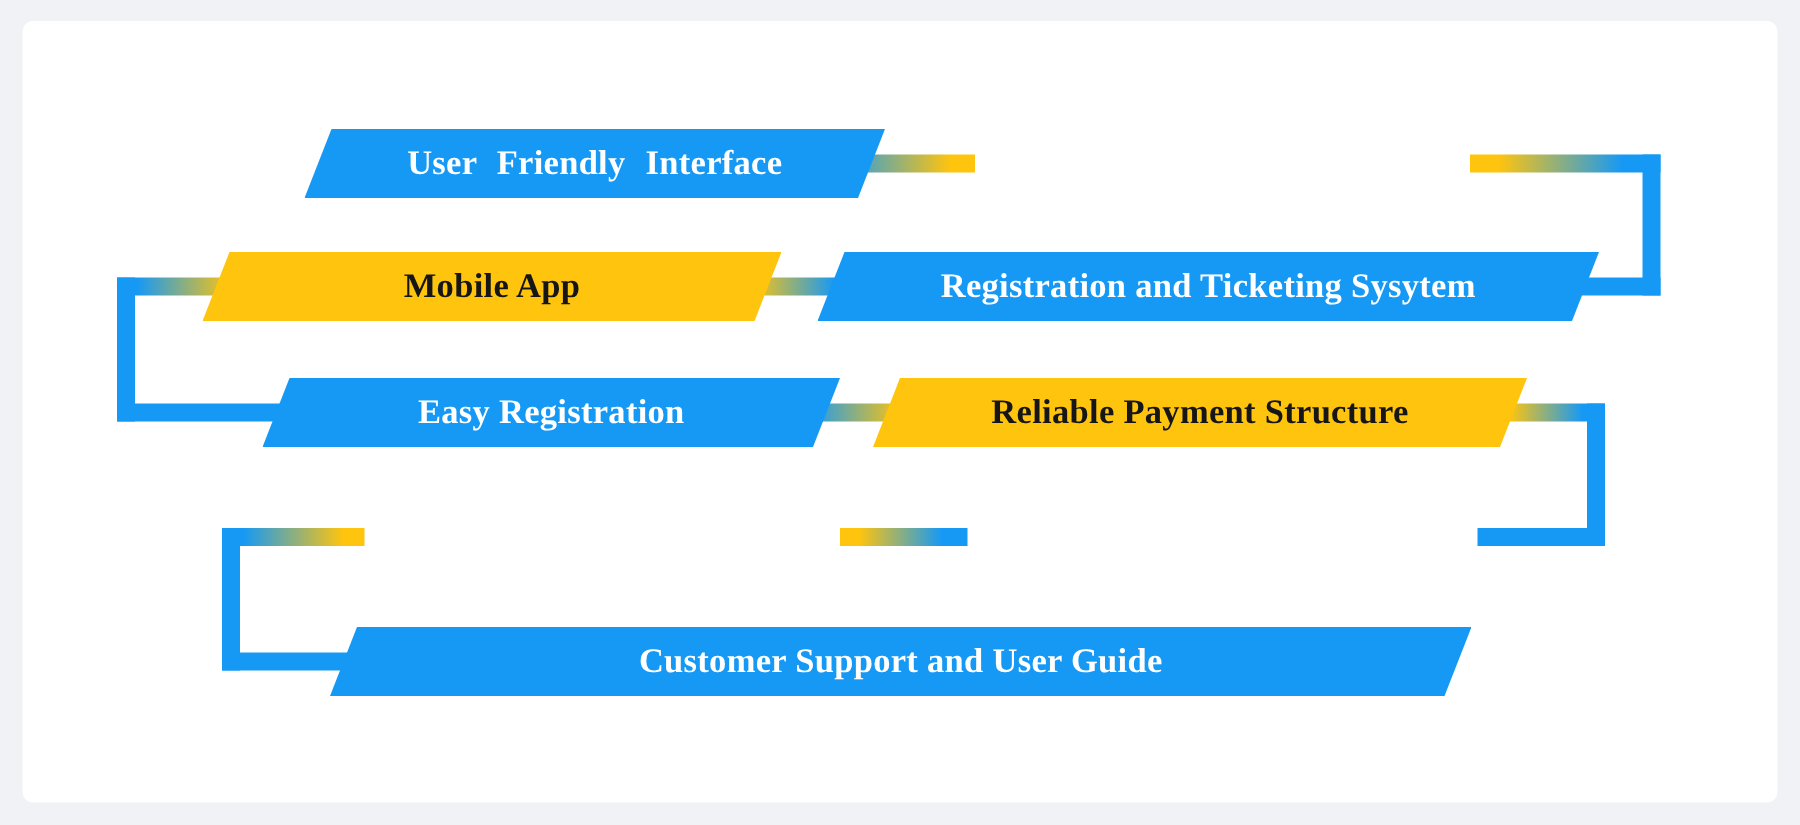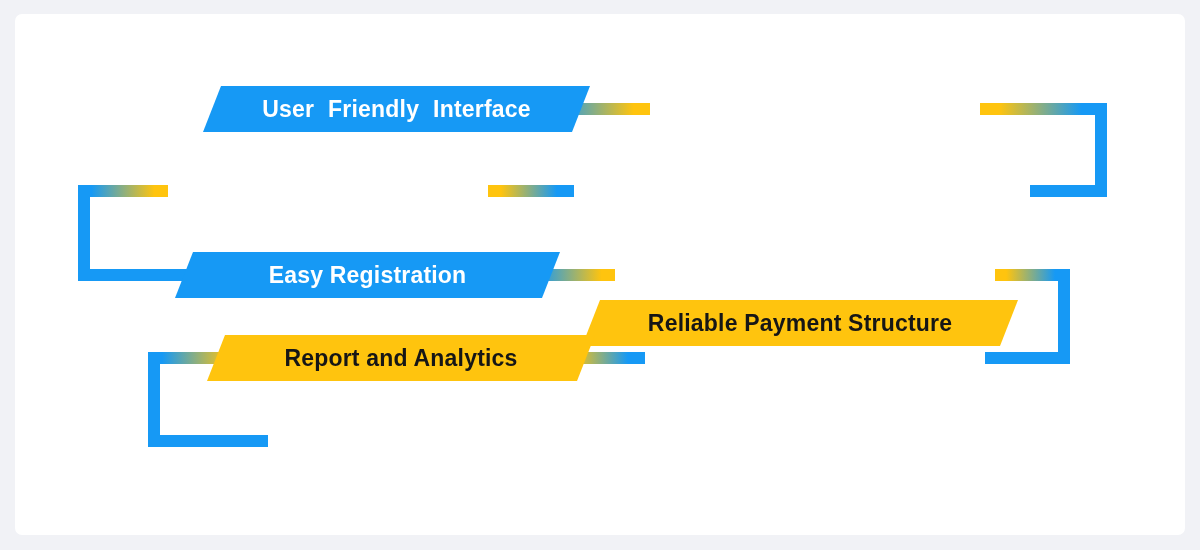--- a/index.html
+++ b/index.html
@@ -14,38 +14,38 @@
   body{
     width:1200px;height:550px;
     background:var(--background);
     font-family:"Liberation Sans", sans-serif;
     overflow:hidden;position:relative;
   }
   .card{
     position:absolute;left:15px;top:14px;width:1170px;height:521px;
     background:var(--card);border-radius:7px;
   }
-  .stage{position:absolute;left:0;top:0;width:1200px;height:550px;}
+  .stage{position:absolute;left:0;top:0;width:1200px;height:550px;font-family:Liberation Serif, serif;}
   
   .banner{
     position:absolute;height:46px;z-index:2;
     clip-path:polygon(18px 0,100% 0,calc(100% - 18px) 100%,0 100%);
     display:flex;align-items:center;justify-content:center;
     font-weight:700;font-size:23px;letter-spacing:.2px;
     white-space:nowrap;
   }
   .banner.blue{background:var(--blue);color:var(--text_on_blue);}
   .banner.yellow{background:var(--yellow);color:var(--text_on_yellow);}
   .ws{word-spacing:.32em;}
   .b1{left:203px;top:86px;width:387px;}
   .b2{left:610px;top:86px;width:385px;}
   .b3{left:135px;top:168px;width:386px;}
   .b4{left:545px;top:168px;width:521px;}
   .b5{left:175px;top:252px;width:385px;}
-  .b6{left:582px;top:252px;width:436px;margin-top:48px;}
+  .b6{left:582px;top:252px;width:436px;}
   .b7{left:207px;top:335px;width:388px;}
   .b8{left:615px;top:335px;width:373px;}
   .b9{left:220px;top:418px;width:761px;}
   
   .conn{position:absolute;z-index:1;}
   .h{height:12px;}
   .v{width:12px;background:var(--blue);}
   .solid{background:var(--blue);}
   .g-by{background:linear-gradient(90deg,var(--blue) 15%,var(--yellow) 85%);}
   .g-yb{background:linear-gradient(90deg,var(--yellow) 15%,var(--blue) 80%);}
@@ -87,16 +87,18 @@
   <div class="conn h g-yb e3h1"></div>
   <div class="conn v e3v"></div>
   <div class="conn h solid e3h2"></div>
 
   <div class="conn h g-yb c4"></div>
   <div class="conn h g-by e4h1"></div>
   <div class="conn v e4v"></div>
   <div class="conn h solid e4h2"></div>
 
   <div class="banner blue b1 ws">User Friendly Interface</div>
+  <div class="banner yellow b3">Mobile App</div>
+  <div class="banner blue b4">Registration and Ticketing Sysytem</div>
   <div class="banner blue b5">Easy Registration</div>
   <div class="banner yellow b6">Reliable Payment Structure</div>
-  <div class="banner yellow b7">Report and Analytics</div>
+  <div class="banner blue b9">Customer Support and User Guide</div>
 </div>
 
 </body></html>

